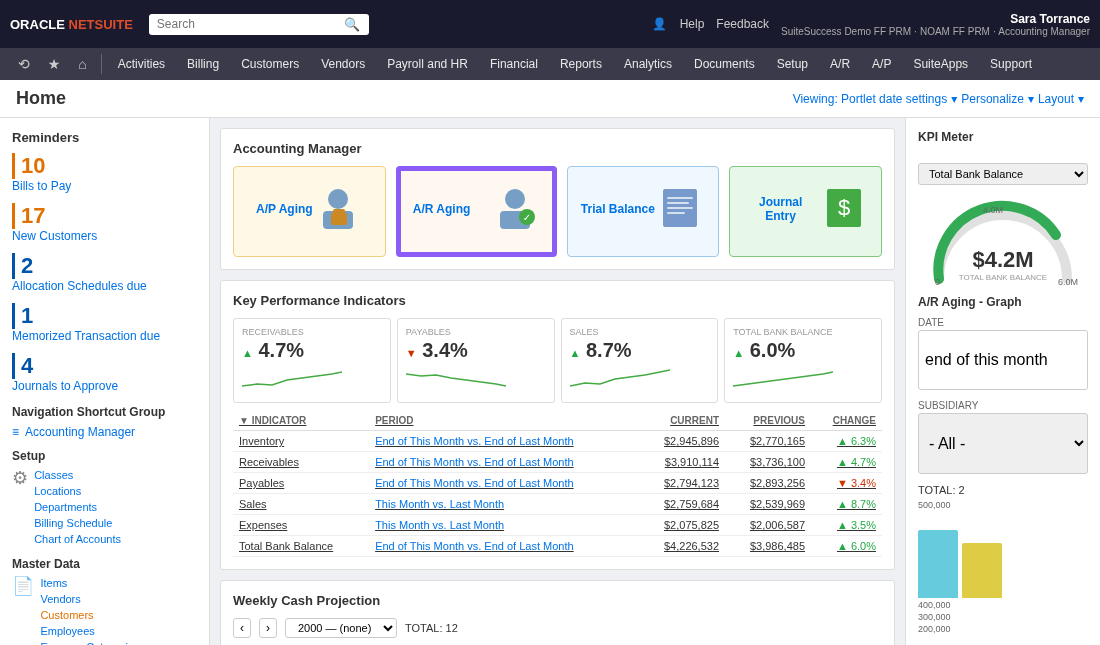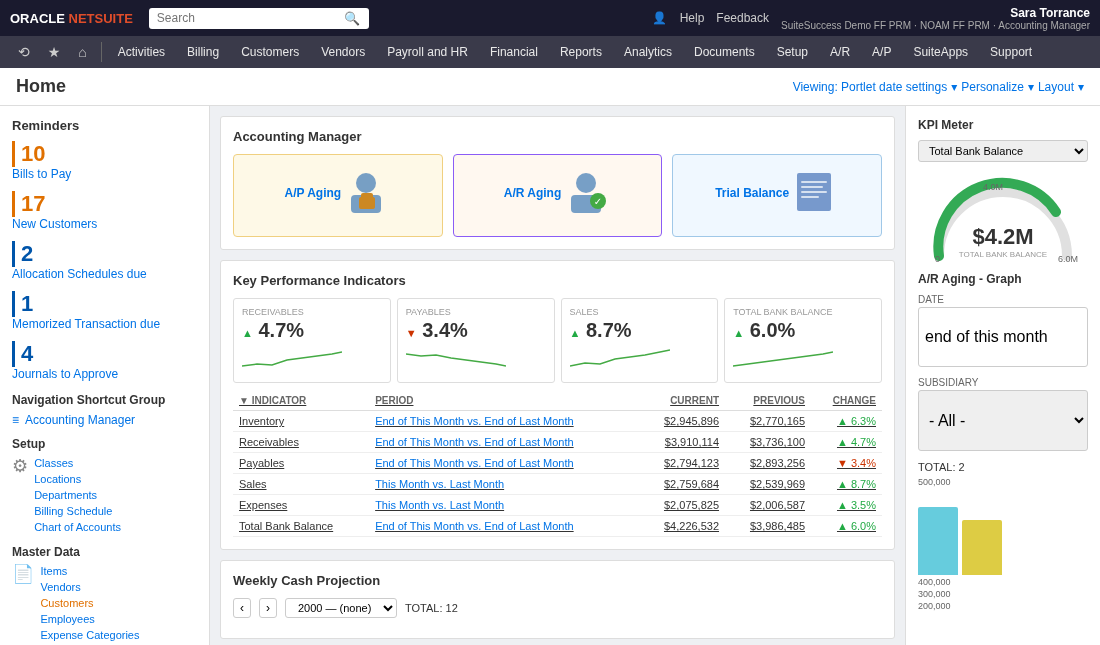--- a/index.html
+++ b/index.html
@@ -1,19 +1,19 @@
 <!DOCTYPE html>
 <html><head>
   <meta charset="utf-8">
   <style>
     * { box-sizing: border-box; margin: 0; padding: 0; }
     body { font-family: Arial, sans-serif; font-size: 12px; background: #f0f0f0; color: #333; }
 
     
-    .top-bar { background: #1a1a2e; display: flex; align-items: center; padding: 12px 10px; height: 36px; }
+    .top-bar { background: #1a1a2e; display: flex; align-items: center; padding: 12px 10px; height: 48px; }
     .oracle-logo { color: #e04d2a; font-weight: bold; font-size: 13px; margin-right: 16px; white-space: nowrap; }
     .oracle-logo span { color: #fff; }
     .search-bar { flex: 0 0 220px; display: flex; align-items: center; background: #fff; border-radius: 3px; padding: 3px 8px; margin-right: auto; }
     .search-bar input { border: none; outline: none; font-size: 12px; width: 100%; }
     .search-bar .search-icon { color: #999; font-size: 13px; }
     .top-right { display: flex; align-items: center; gap: 12px; color: #ccc; font-size: 12px; }
     .user-info { color: #ccc; font-size: 11px; text-align: right; }
     .user-name { color: #fff; font-weight: bold; font-size: 12px; }
 
     
@@ -45,21 +45,21 @@
     .sidebar-section-label { font-size: 12px; font-weight: bold; color: #333; margin-bottom: 4px; }
     .sidebar-link { display: flex; align-items: center; gap: 6px; color: #0073e6; font-size: 11px; padding: 2px 0; cursor: pointer; }
 
     
     .portlet { background: #fff; border: 1px solid #ddd; border-radius: 3px; margin-bottom: 10px; padding: 12px; }
     .portlet-title { font-size: 13px; font-weight: bold; color: #333; margin-bottom: 10px; }
 
     .acct-cards { display: flex; gap: 10px; }
     .acct-card { flex: 1; border-radius: 4px; padding: 12px; display: flex; flex-direction: row; align-items: center; justify-content: center; min-height: 80px; cursor: pointer; }
     .acct-card.ap { background: #fef9e7; border: 1px solid #f0d080; }
-    .acct-card.ar { background: #fff8f0; border: 1px solid #8b5cf6; }
+    .acct-card.ar { background: #fff8f0; border: 5px solid #8b5cf6; justify-content: space-between; }
     .acct-card.tb { background: #f0f8ff; border: 1px solid #a0c8e8; }
     .acct-card.je { background: #e8f8e8; border: 1px solid #80c880; }
     .acct-card-title { font-size: 12px; color: #0073e6; text-align: center; margin-bottom: 6px; font-weight: bold; }
     .acct-card-icon { font-size: 30px; }
     .kpi-bars { display: flex; gap: 6px; margin-bottom: 8px; }
     .kpi-bar { flex: 1; border: 1px solid #ddd; border-radius: 3px; padding: 8px; }
     .kpi-bar-label { font-size: 9px; color: #999; text-transform: uppercase; margin-bottom: 2px; }
     .kpi-bar-value { font-size: 20px; font-weight: bold; color: #333; }
     .kpi-bar-up { color: #22aa44; font-size: 11px; }
     .kpi-bar-down { color: #cc3300; font-size: 11px; }
@@ -70,21 +70,21 @@
     .kpi-table th { text-align: left; color: #666; font-size: 10px; border-bottom: 1px solid #ddd; padding: 4px 6px; }
     .kpi-table td { padding: 4px 6px; border-bottom: 1px solid #eee; }
     .kpi-link { color: #0073e6; cursor: pointer; }
     .change-up { color: #22aa44; }
     .change-down { color: #cc3300; }
     .cash-nav { display: flex; align-items: center; gap: 8px; margin-bottom: 8px; }
     .cash-nav-btn { border: 1px solid #ccc; background: #fff; border-radius: 3px; padding: 2px 6px; cursor: pointer; font-size: 12px; }
     .cash-period { border: 1px solid #ccc; border-radius: 3px; padding: 2px 8px; font-size: 11px; background: #fff; }
 
     
-    .kpi-meter-title { font-size: 12px; font-weight: bold; color: #333; margin-bottom: 8px; }
+    .kpi-meter-title { font-size: 12px; font-weight: bold; color: #333; margin-bottom: 19px; }
     .kpi-select { width: 100%; border: 1px solid #ccc; border-radius: 3px; padding: 3px 6px; font-size: 11px; margin-bottom: 10px; }
 
     .gauge-container { position: relative; width: 160px; height: 90px; margin: 0 auto 10px; }
 
     .ar-graph-title { font-size: 12px; font-weight: bold; color: #333; margin: 10px 0 8px; }
     .ar-field-label { font-size: 10px; color: #666; margin-bottom: 2px; margin-top: 6px; }
     .ar-field { border: 1px solid #ccc; border-radius: 3px; padding: 20px 6px; font-size: 16px; width: 100%; margin-bottom: 4px; }
     .ar-total { font-size: 11px; color: #333; margin: 6px 0 4px; }
     .bar-chart { display: flex; align-items: flex-end; gap: 4px; height: 80px; margin-top: 8px; }
     .bar { border-radius: 2px 2px 0 0; }
@@ -267,20 +267,29 @@
           <div class="acct-card-icon">
             <svg width="50" height="50" viewBox="0 0 50 50">
               <rect x="8" y="6" width="34" height="38" rx="2" fill="#7799cc"></rect>
               <rect x="12" y="14" width="26" height="2" rx="1" fill="#fff" opacity="0.7"></rect>
               <rect x="12" y="19" width="22" height="2" rx="1" fill="#fff" opacity="0.7"></rect>
               <rect x="12" y="24" width="26" height="2" rx="1" fill="#fff" opacity="0.7"></rect>
               <rect x="12" y="29" width="18" height="2" rx="1" fill="#fff" opacity="0.7"></rect>
             </svg>
           </div>
         </div>
+        <div class="acct-card je">
+          <div class="acct-card-title">Journal Entry</div>
+          <div class="acct-card-icon">
+            <svg width="50" height="50" viewBox="0 0 50 50">
+              <rect x="8" y="6" width="34" height="38" rx="2" fill="#44aa44"></rect>
+              <text x="25" y="32" text-anchor="middle" font-size="22" fill="#fff">$</text>
+            </svg>
+          </div>
+        </div>
       </div>
     </div>
 
     <div class="portlet">
       <div class="portlet-title">Key Performance Indicators</div>
       <div class="kpi-bars">
         <div class="kpi-bar">
           <div class="kpi-bar-label">RECEIVABLES</div>
           <div class="kpi-bar-value">
             <span class="kpi-bar-up">▲</span> 4.7%

